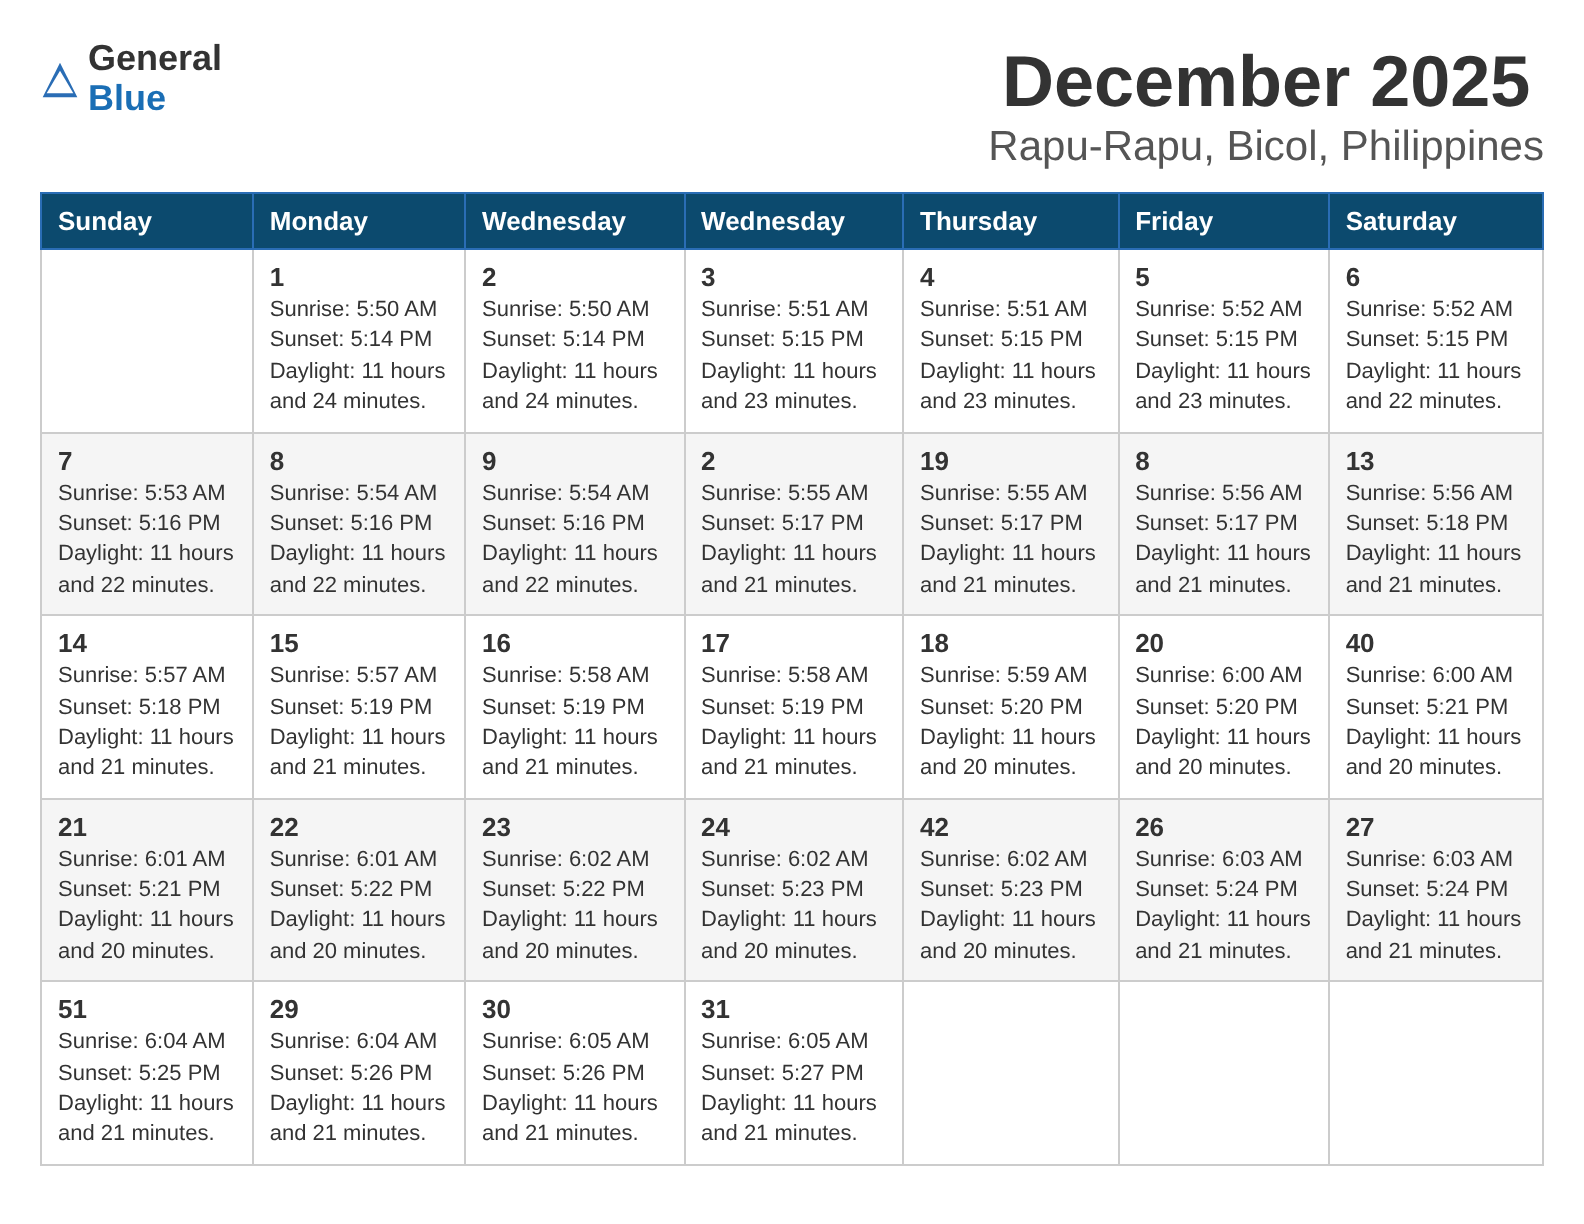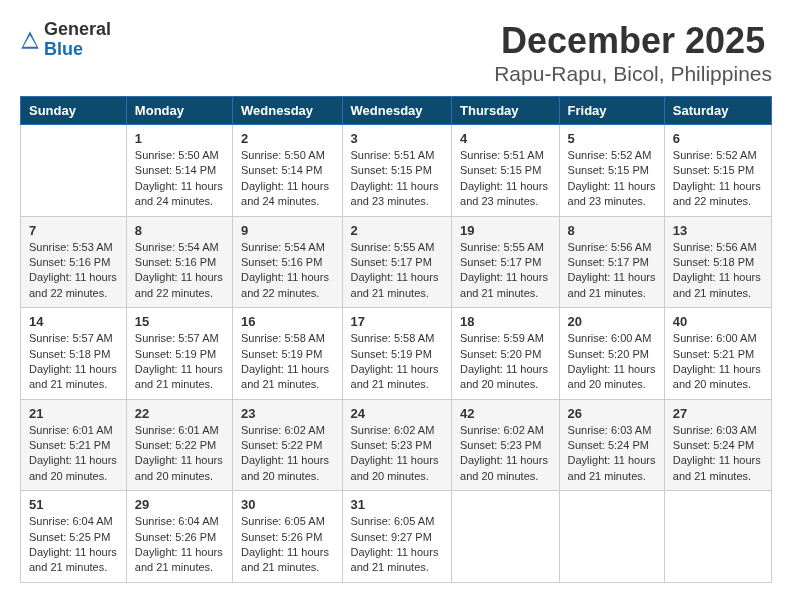--- a/index.html
+++ b/index.html
@@ -365,21 +365,21 @@
           <div class="day-info">
             <span>Sunrise: 6:05 AM</span><br>
             <span>Sunset: 5:26 PM</span><br>
             <span>Daylight: 11 hours and 21 minutes.</span>
           </div>
         </td>
           <td>
           <span class="day-number">31</span>
           <div class="day-info">
             <span>Sunrise: 6:05 AM</span><br>
-            <span>Sunset: 9:27 PM</span><br>
+            <span>Sunset: 5:27 PM</span><br>
             <span>Daylight: 11 hours and 21 minutes.</span>
           </div>
         </td>
           <td class="empty-cell"></td>
           <td class="empty-cell"></td>
           <td class="empty-cell"></td>
         </tr>
       </tbody>
   </table>
 </div>

